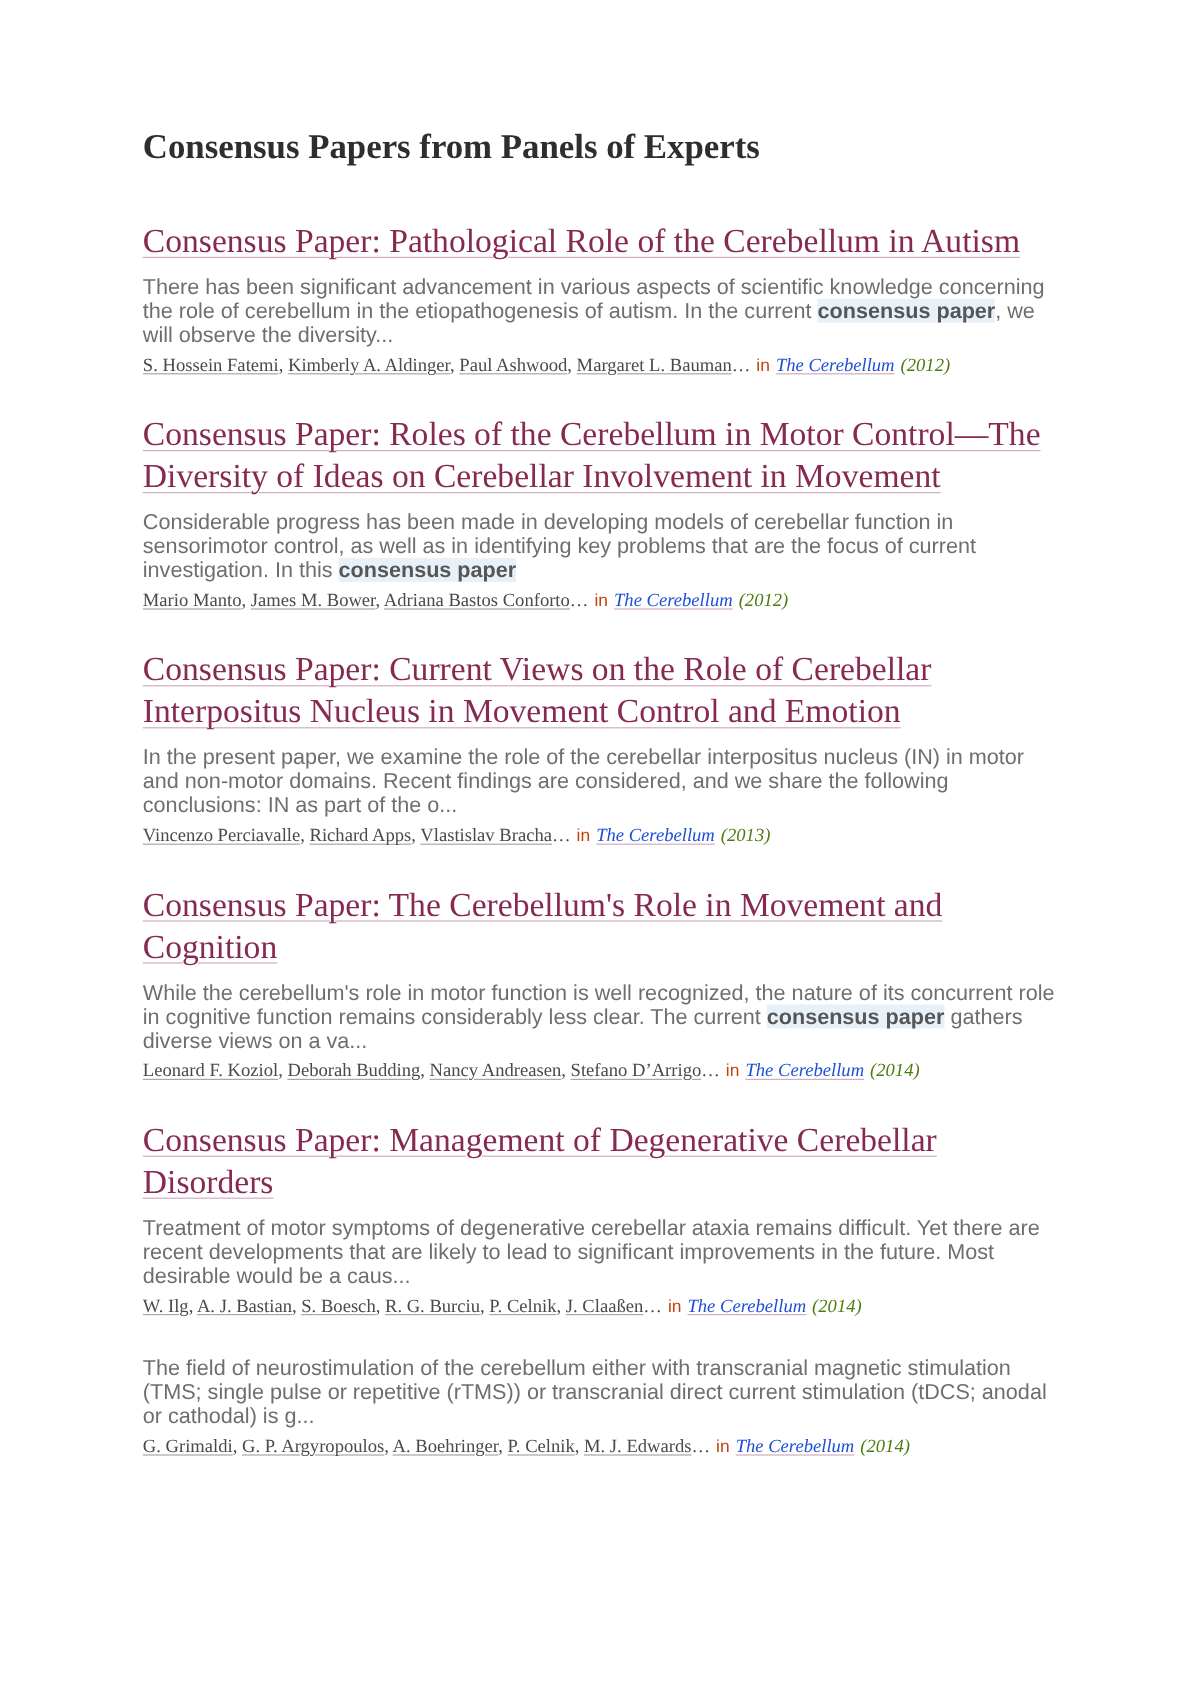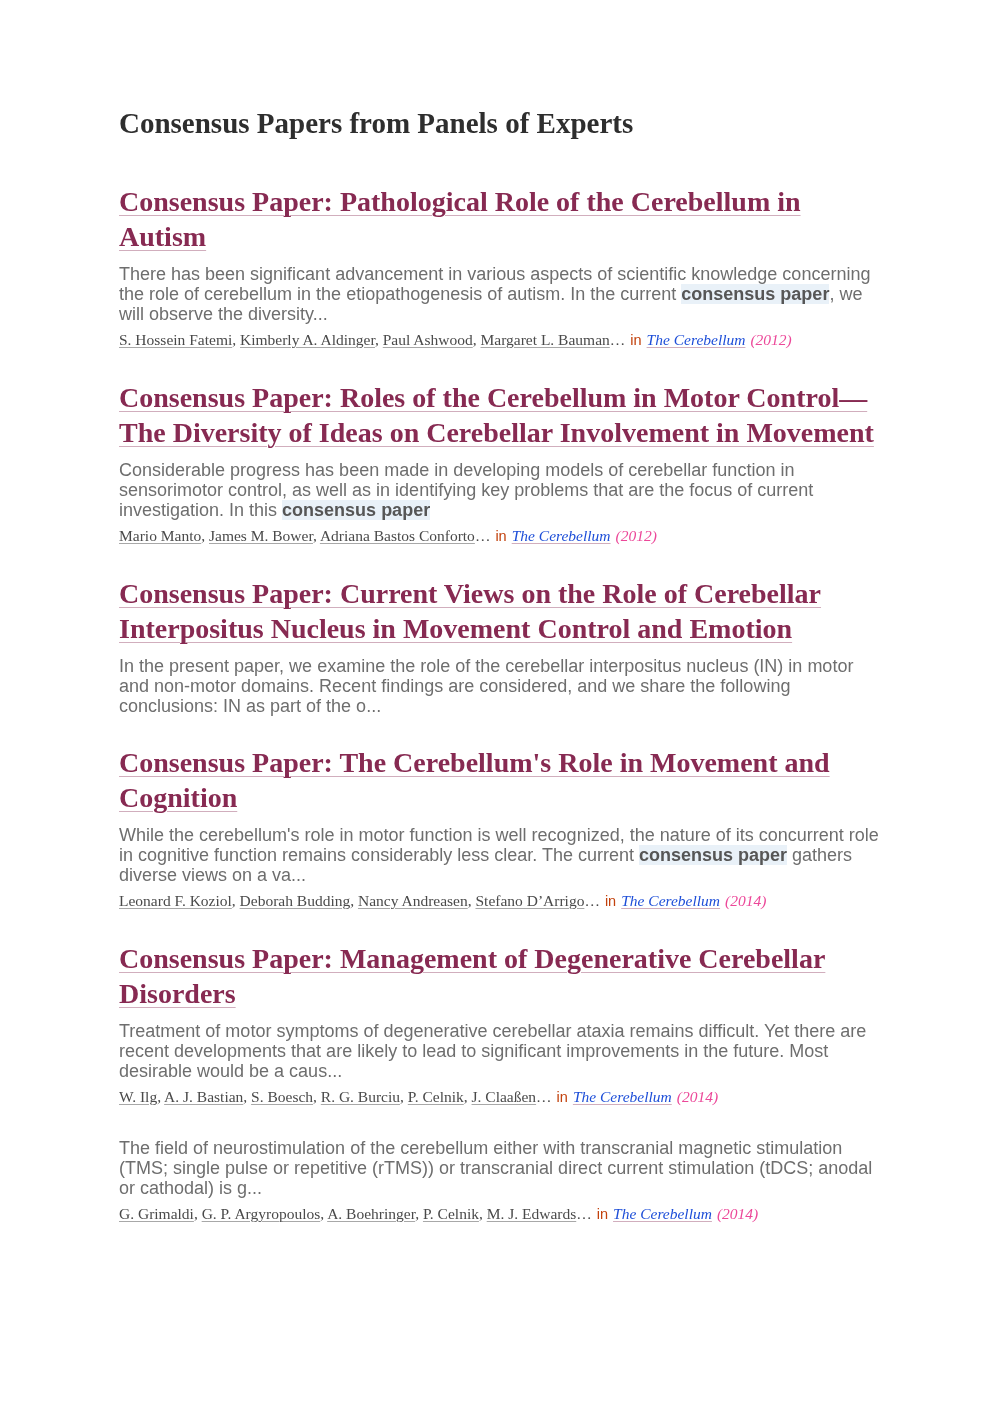--- a/index.html
+++ b/index.html
@@ -29,21 +29,21 @@
   ol.results {
     list-style: none;
     margin: 0;
     padding: 0;
   }
   li.result {
     margin: 0 0 30px 0;
   }
   li.result h2 {
     margin: 0 0 9px 0;
-    font-weight: bold;
+    font-weight: normal;
     line-height: 34px;
   }
   a.title-link {
     font-family: "Liberation Serif", serif;
     font-size: 28px;
     line-height: 34px;
     color: #872a52;
     text-decoration: underline;
     text-decoration-color: rgba(135, 42, 82, 0.38);
     text-decoration-thickness: 1px;
@@ -91,21 +91,21 @@
     color: #1d4ed8;
     text-decoration: underline;
     text-decoration-color: rgba(135, 42, 82, 0.38);
     text-decoration-thickness: 1px;
     text-underline-offset: 2px;
     cursor: pointer;
     text-align: right;
   }
   span.year {
     font-style: italic;
-    color: #ec4899;
+    color: #4d7c0f;
     margin-left: 5px;
   }
 </style>
 </head>
 <body>
 
 <div class="container">
   <h1 class="page-title">Consensus Papers from Panels of Experts</h1>
   <ol class="results">
   <li class="result">
@@ -116,20 +116,21 @@
 
   <li class="result">
     <h2><a class="title-link" href="#">Consensus Paper: Roles of the Cerebellum in Motor Control—The Diversity of Ideas on Cerebellar Involvement in Movement</a></h2>
     <p class="snippet"><span>Considerable progress has been made in developing models of cerebellar function in sensorimotor control, as well as in identifying key problems that are the focus of current investigation. In this </span><span class="kw">consensus paper</span></p>
     <p class="meta"><a class="author-link" href="#">Mario Manto</a><span class="sep">, </span><a class="author-link" href="#">James M. Bower</a><span class="sep">, </span><a class="author-link" href="#">Adriana Bastos Conforto</a><span class="ellipsis">…</span><span class="in-label">in</span><a class="journal-link" href="#">The Cerebellum</a><span class="year">(2012)</span></p>
   </li>
 
   <li class="result">
     <h2><a class="title-link" href="#">Consensus Paper: Current Views on the Role of Cerebellar Interpositus Nucleus in Movement Control and Emotion</a></h2>
     <p class="snippet"><span>In the present paper, we examine the role of the cerebellar interpositus nucleus (IN) in motor and non-motor domains. Recent findings are considered, and we share the following conclusions: IN as part of the o...</span></p>
+    <p class="meta"><a class="author-link" href="#">Vincenzo Perciavalle</a><span class="sep">, </span><a class="author-link" href="#">Richard Apps</a><span class="sep">, </span><a class="author-link" href="#">Vlastislav Bracha</a><span class="ellipsis">…</span><span class="in-label">in</span><a class="journal-link" href="#">The Cerebellum</a><span class="year">(2013)</span></p>
   </li>
 
   <li class="result">
     <h2><a class="title-link" href="#">Consensus Paper: The Cerebellum's Role in Movement and Cognition</a></h2>
     <p class="snippet"><span>While the cerebellum's role in motor function is well recognized, the nature of its concurrent role in cognitive function remains considerably less clear. The current </span><span class="kw">consensus paper</span><span> gathers diverse views on a va...</span></p>
     <p class="meta"><a class="author-link" href="#">Leonard F. Koziol</a><span class="sep">, </span><a class="author-link" href="#">Deborah Budding</a><span class="sep">, </span><a class="author-link" href="#">Nancy Andreasen</a><span class="sep">, </span><a class="author-link" href="#">Stefano D’Arrigo</a><span class="ellipsis">…</span><span class="in-label">in</span><a class="journal-link" href="#">The Cerebellum</a><span class="year">(2014)</span></p>
   </li>
 
   <li class="result">
     <h2><a class="title-link" href="#">Consensus Paper: Management of Degenerative Cerebellar Disorders</a></h2>

